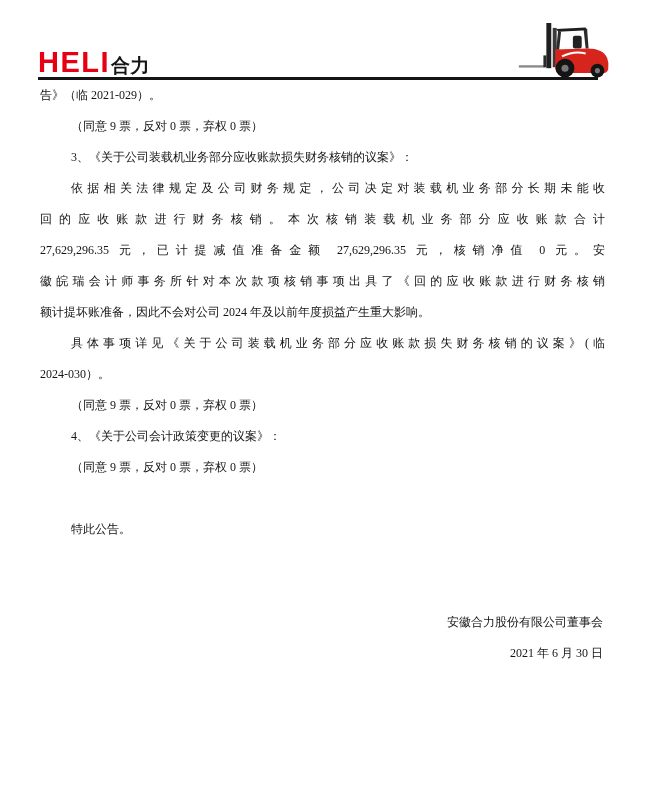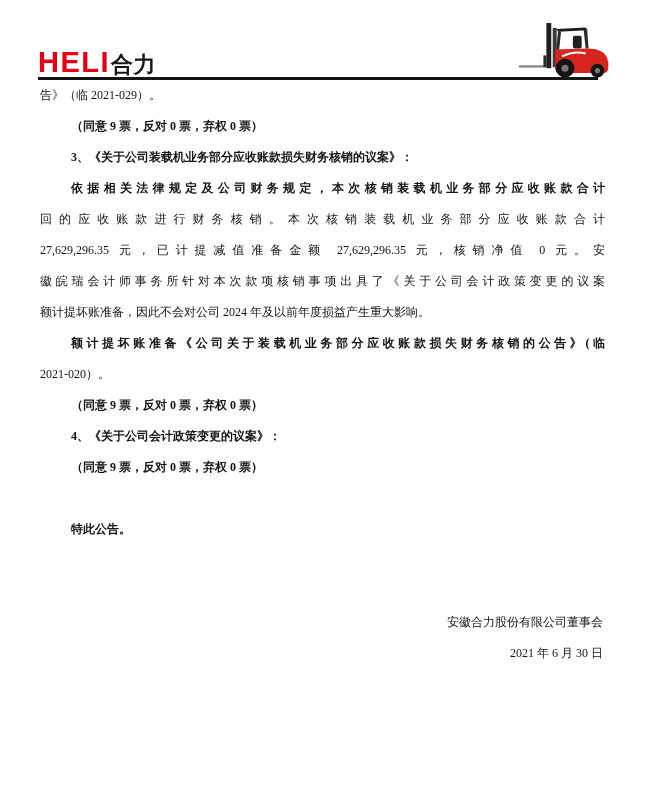--- a/index.html
+++ b/index.html
@@ -13,33 +13,33 @@
   
   .letterhead { position: absolute; left: 0; top: 0; width: 659px; height: 82px; }
   .logo { position: absolute; left: 38px; top: 48px; display: flex; align-items: baseline; line-height: 1; }
   .logo-latin {
     font-family: "Liberation Sans", sans-serif;
     font-weight: bold; font-size: 29px; letter-spacing: 1.5px;
     color: #e60012;
   }
   .logo-cjk {
     font-family: "Liberation Sans", sans-serif;
-    font-weight: bold; font-size: 22px; letter-spacing: 0.5px;
+    font-weight: bold; font-size: 19px; letter-spacing: 0.5px;
     color: #141414; margin-left: 1px;
   }
   .rule { position: absolute; left: 38px; top: 77px; width: 560px; height: 3px; background: #151515; }
   .forklift { position: absolute; left: 518px; top: 23px; width: 96px; height: 55px; }
 
   
   .docbody { position: absolute; left: 40px; top: 80px; width: 565px; }
   .line {
     font-size: 12px; line-height: 31px; min-height: 31px;
     color: #141414;
   }
-  .line.indent { padding-left: 31px; font-weight: bold; }
+  .line.indent { padding-left: 31px; }
   .line.justify { text-align: justify; text-align-last: justify; text-justify: inter-character; }
   .line.right { text-align: right; padding-right: 2px; }
   .line.blank { min-height: 31px; }
 </style>
 </head>
 <body>
 
 <div class="page">
 
   <header class="letterhead">
@@ -65,27 +65,27 @@
       <circle cx="80" cy="48.5" r="2.6" fill="#777777"></circle>
     </svg>
 
     <div class="rule"></div>
   </header>
 
   <main class="docbody">
       <div class="line">告》（临 2021-029）。</div>
       <div class="line indent">（同意 9 票，反对 0 票，弃权 0 票）</div>
       <div class="line indent">3、《关于公司装载机业务部分应收账款损失财务核销的议案》：</div>
-      <div class="line indent justify">依据相关法律规定及公司财务规定，本次核销装载机业务部分应收账款合计</div>
+      <div class="line indent justify">依据相关法律规定及公司财务规定，公司决定对装载机业务部分长期未能收</div>
       <div class="line justify">回的应收账款进行财务核销。本次核销装载机业务部分应收账款合计</div>
       <div class="line justify">27,629,296.35 元，已计提减值准备金额 27,629,296.35 元，核销净值 0 元。安</div>
-      <div class="line justify">徽皖瑞会计师事务所针对本次款项核销事项出具了《关于公司会计政策变更的议案</div>
+      <div class="line justify">徽皖瑞会计师事务所针对本次款项核销事项出具了《回的应收账款进行财务核销</div>
       <div class="line">额计提坏账准备，因此不会对公司 2024 年及以前年度损益产生重大影响。</div>
-      <div class="line indent justify">额计提坏账准备《公司关于装载机业务部分应收账款损失财务核销的公告》(临</div>
-      <div class="line">2021-020）。</div>
+      <div class="line indent justify">具体事项详见《关于公司装载机业务部分应收账款损失财务核销的议案》(临</div>
+      <div class="line">2024-030）。</div>
       <div class="line indent">（同意 9 票，反对 0 票，弃权 0 票）</div>
       <div class="line indent">4、《关于公司会计政策变更的议案》：</div>
       <div class="line indent">（同意 9 票，反对 0 票，弃权 0 票）</div>
       <div class="line blank"></div>
       <div class="line indent">特此公告。</div>
       <div class="line blank"></div>
       <div class="line blank"></div>
       <div class="line right">安徽合力股份有限公司董事会</div>
       <div class="line right">2021 年 6 月 30 日</div>
     </main>

